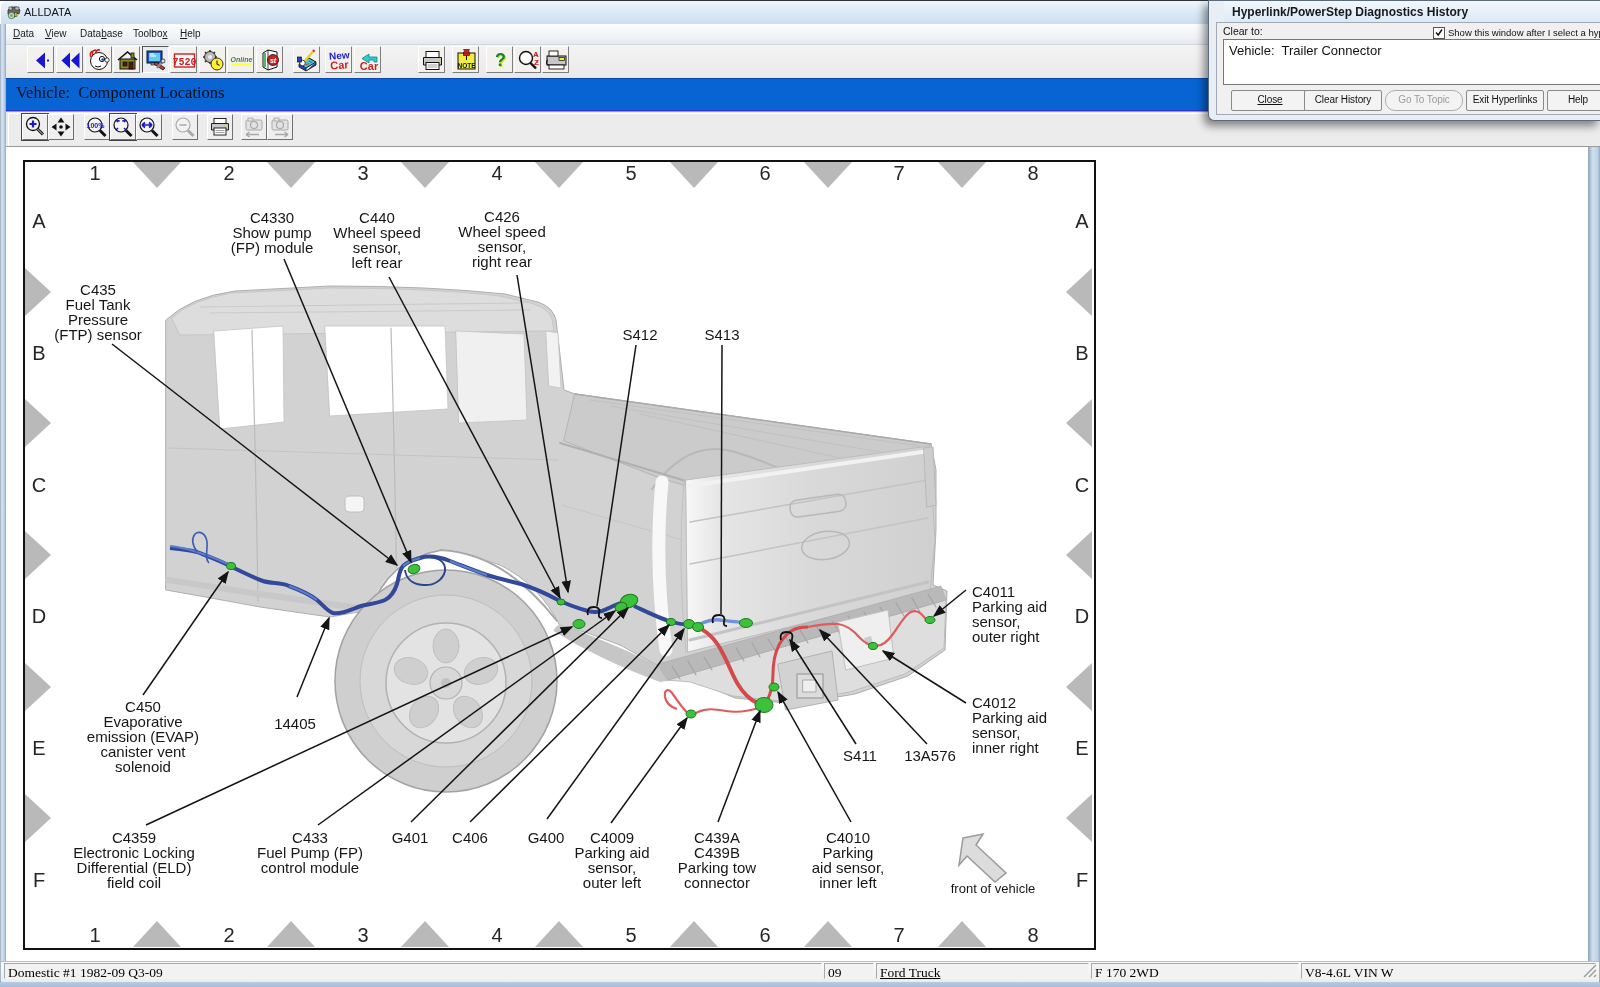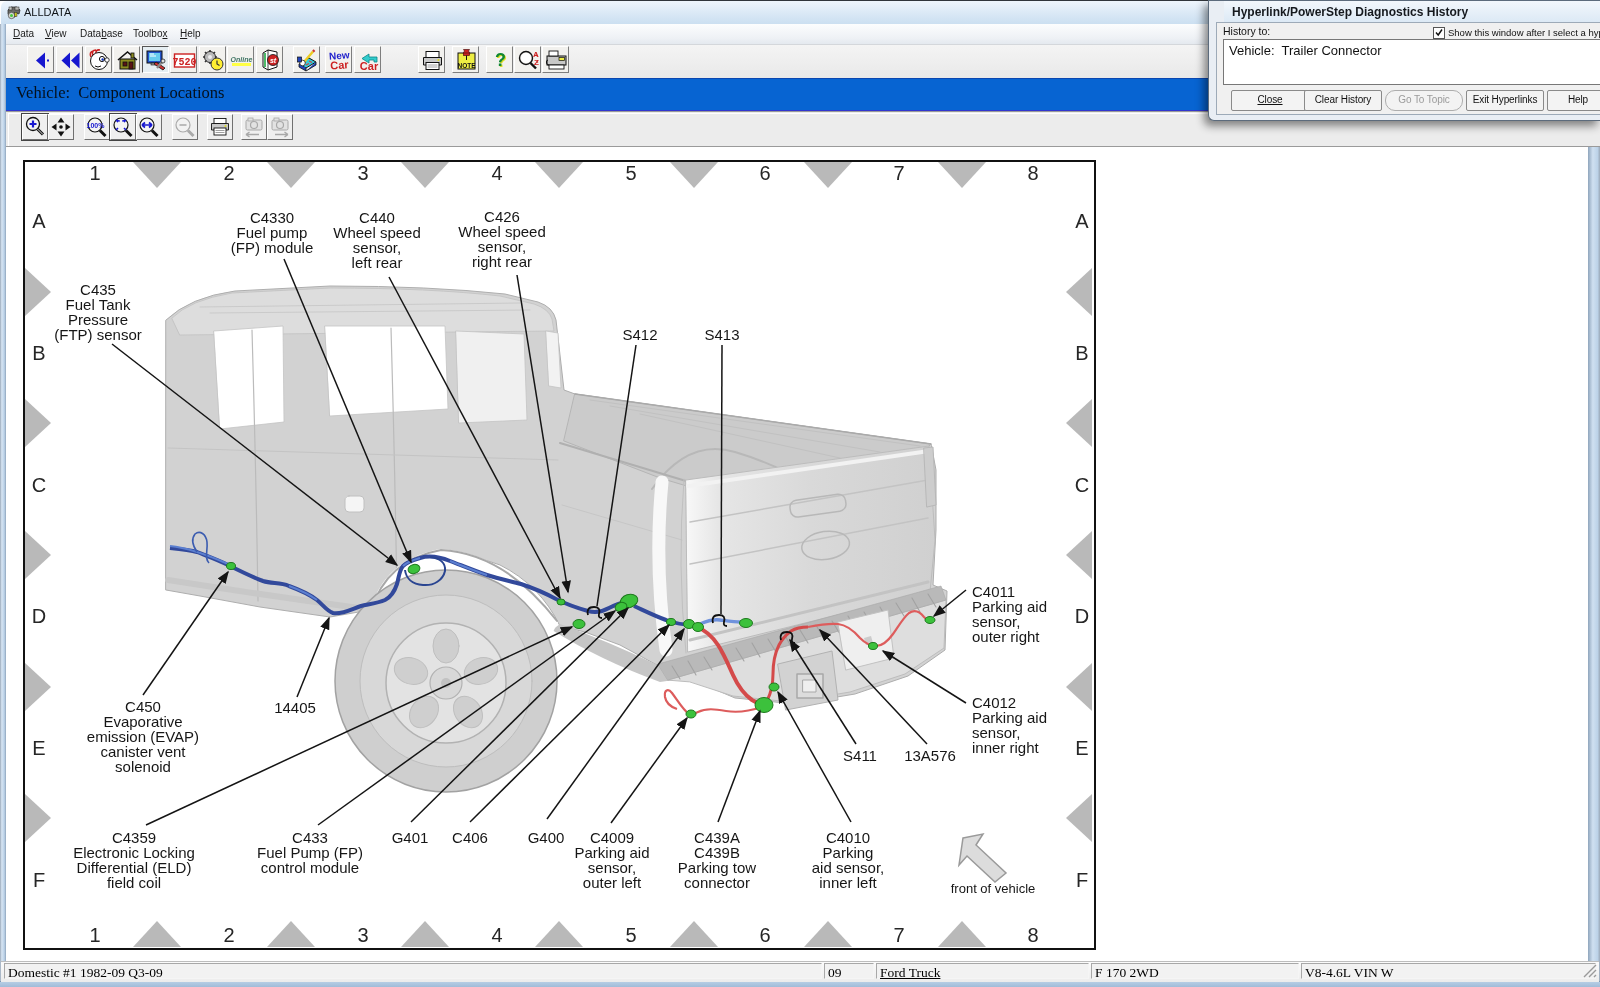--- a/index.html
+++ b/index.html
@@ -517,38 +517,38 @@
     <div class="grid-n" style="left:1082px;top:342px">B</div>
     <div class="grid-n" style="left:1082px;top:474px">C</div>
     <div class="grid-n" style="left:1082px;top:605px">D</div>
     <div class="grid-n" style="left:1082px;top:737px">E</div>
     <div class="grid-n" style="left:1082px;top:869px">F</div>
 <div class="lbl" style="left:98px;top:282px">C435
 Fuel Tank
 Pressure
 (FTP) sensor</div>
 <div class="lbl" style="left:272px;top:210px">C4330
-Fuel pump
+Show pump
 (FP) module</div>
 <div class="lbl" style="left:377px;top:210px">C440
 Wheel speed
 sensor,
 left rear</div>
 <div class="lbl" style="left:502px;top:209px">C426
 Wheel speed
 sensor,
 right rear</div>
 <div class="lbl" style="left:640px;top:327px">S412</div>
 <div class="lbl" style="left:722px;top:327px">S413</div>
 <div class="lbl" style="left:143px;top:699px">C450
 Evaporative
 emission (EVAP)
 canister vent
 solenoid</div>
-<div class="lbl" style="left:295px;top:700px">14405</div>
+<div class="lbl" style="left:295px;top:716px">14405</div>
 <div class="lbl" style="left:134px;top:830px">C4359
 Electronic Locking
 Differential (ELD)
 field coil</div>
 <div class="lbl" style="left:310px;top:830px">C433
 Fuel Pump (FP)
 control module</div>
 <div class="lbl" style="left:410px;top:830px">G401</div>
 <div class="lbl" style="left:470px;top:830px">C406</div>
 <div class="lbl" style="left:546px;top:830px">G400</div>
@@ -585,21 +585,21 @@
 <div class="sb-sec" style="left:1301px;width:295px;">V8-4.6L VIN W</div>
 <svg class="abs" style="left:1583px;top:964px" width="14" height="14">
  <path d="M13 1 L1 13 M13 6 L6 13 M13 11 L11 13" stroke="#9a9a9a" stroke-width="1.4" fill="none"></path>
 </svg>
 
 <div class="abs" id="dialog">
  <div id="dlg-title">
       <span>Hyperlink/PowerStep Diagnostics History</span>
     </div>
  <div id="dlg-body">
-   <div style="position:absolute;left:6px;top:2px;font-size:10.5px;color:#111;">History to:</div>
+   <div style="position:absolute;left:6px;top:2px;font-size:10.5px;color:#111;">Clear to:</div>
    <div style="position:absolute;left:216px;top:4px;width:10px;height:10px;background:#fff;border:1px solid #555;"></div>
    <svg style="position:absolute;left:217px;top:5px" width="10" height="10">
         <path d="M2 4.5 L4.2 7 L8 1.5" stroke="#111" stroke-width="1.4" fill="none"></path>
       </svg>
    <div style="position:absolute;left:231px;top:4px;font-size:9.5px;color:#111;white-space:nowrap;">Show this window after I select a hype</div>
    <div id="dlg-list">
         <div style="position:absolute;left:5px;top:3px;font-size:13px;color:#111;">Vehicle:&nbsp; Trailer Connector</div>
       </div>
    <div class="dbtn" style="left:14px;width:76px;text-decoration:underline;">Close</div>
    <div class="dbtn" style="left:87px;width:76px;">Clear History</div>

